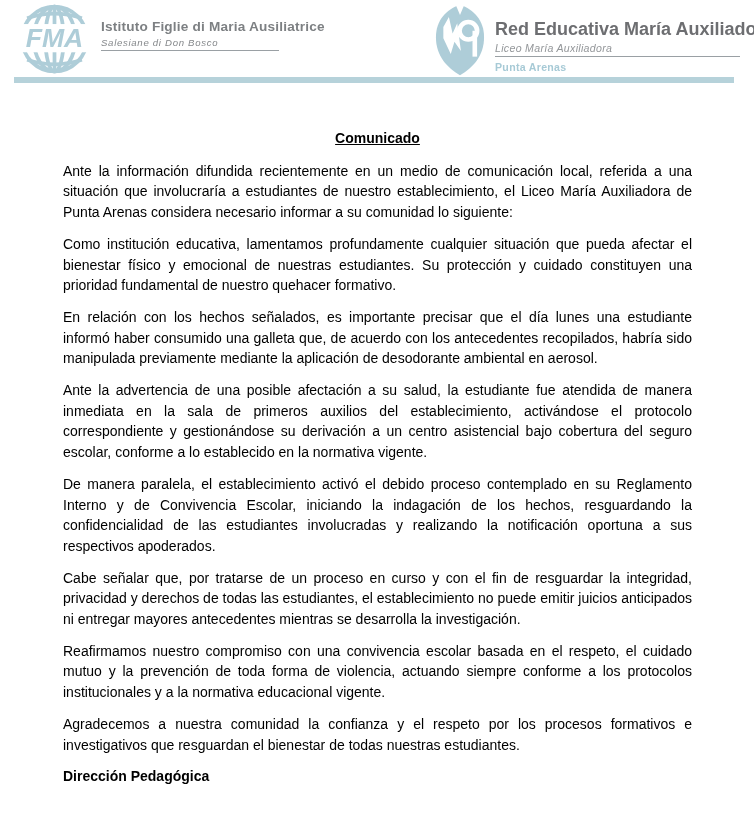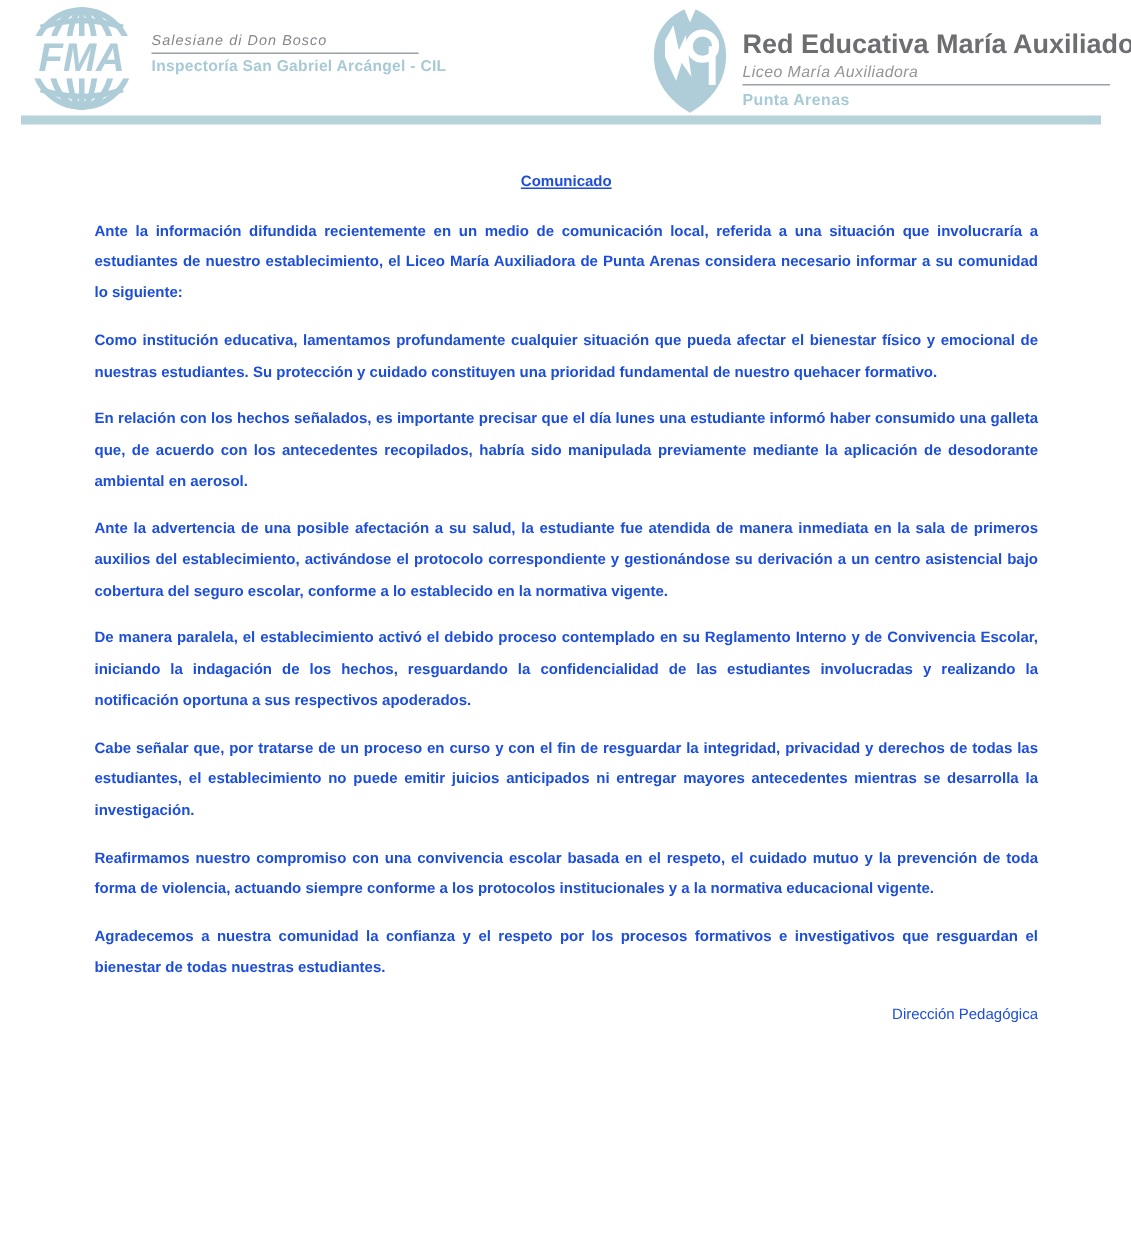--- a/index.html
+++ b/index.html
@@ -109,40 +109,40 @@
     position: absolute;
     left: 14px; top: 77px;
     width: 720px;
     height: 6px;
     background: #b6d2da;
   }
 
   
   .doc {
     position: absolute;
-    left: 63px; top: 112px;
+    left: 63px; top: 128px;
     width: 629px;
-    color: #1d4ed8;
-    font-size: 10px;
+    color: #000000;
+    font-size: 14px;
     line-height: 20.7px;
   }
   .doc-title {
     text-align: center;
     font-weight: bold;
     text-decoration: underline;
     margin-bottom: 12px;
   }
   .doc p.body-par {
     text-align: justify;
     margin-bottom: 11px;
-    font-weight: bold;
   }
   .doc .signature {
-    text-align: right;
+    text-align: left;
     margin-top: 0;
+    font-weight: bold;
   }
 
   svg { display: block; }
 </style>
 </head>
 <body>
 
 <div class="page">
 
   <div class="letterhead">
@@ -156,23 +156,23 @@
           <line x1="50" y1="3" x2="50" y2="81"></line>
           <path d="M17 17 Q50 6 83 17"></path>
           <path d="M17 67 Q50 78 83 67"></path>
         </g>
         <rect x="4" y="24" width="92" height="34" fill="#ffffff"></rect>
         <text x="50" y="52" text-anchor="middle" font-family="Liberation Sans, sans-serif" font-size="32" font-weight="bold" font-style="italic" fill="#aecdd8">FMA</text>
       </svg>
     </div>
 
     <div class="left-text">
+      <div class="left-org-name">Istituto Figlie di Maria Ausiliatrice</div>
       <div class="left-org-subtitle">Salesiane di Don Bosco</div>
       <div class="left-divider"></div>
-      <div class="left-org-line1">Inspectoría San Gabriel Arcángel - CIL</div>
     </div>
 
     <div class="logo-icon-right">
       <svg width="56" height="74" viewBox="0 0 60 80" aria-hidden="true">
         <path d="M30 2 C 15 7, 4 19, 4 37 C 4 57, 16 70, 30 78 C 44 70, 56 57, 56 37 C 56 19, 45 7, 30 2 Z" fill="#aecdd8"></path>
 
         <path d="M25 1 L30 13 L35 1 Z" fill="#ffffff"></path>
 
         <path d="M12 26 L18 15 L22 33 L27 22 L31 52 L24 42 L20 55 L12 38 Z" fill="#ffffff"></path>
 

